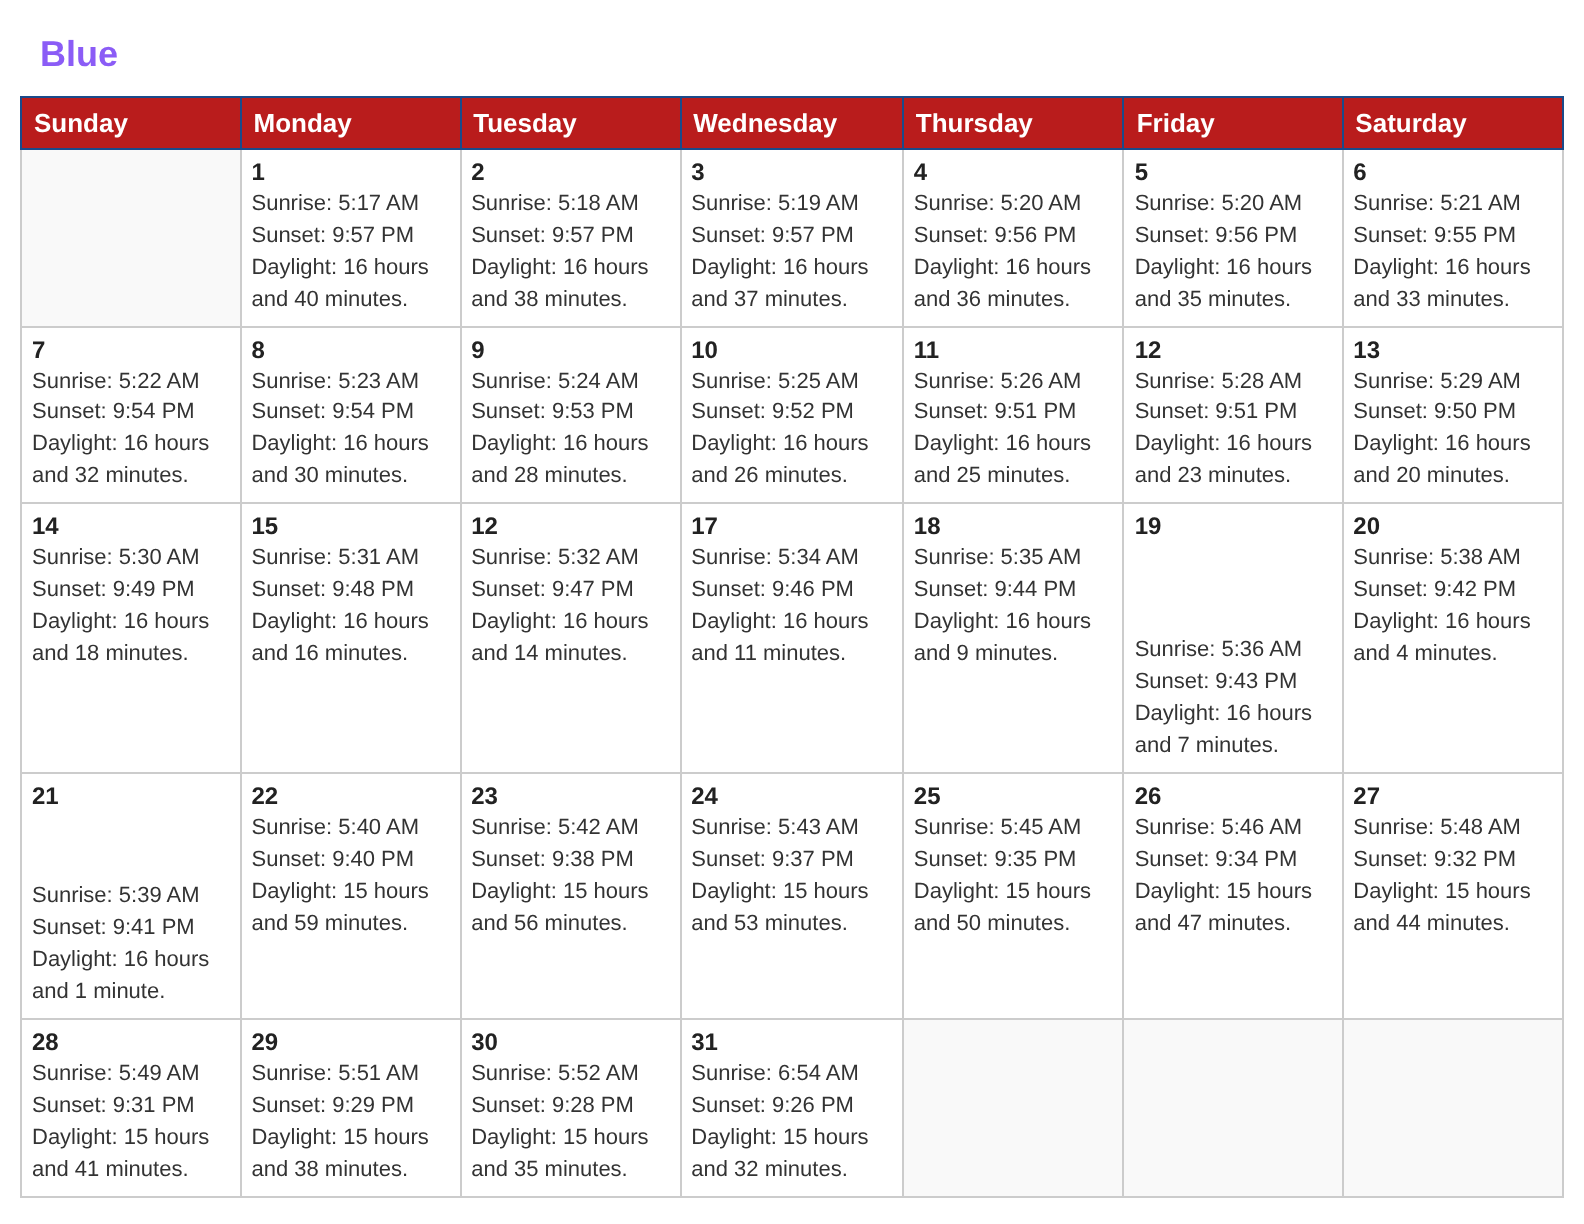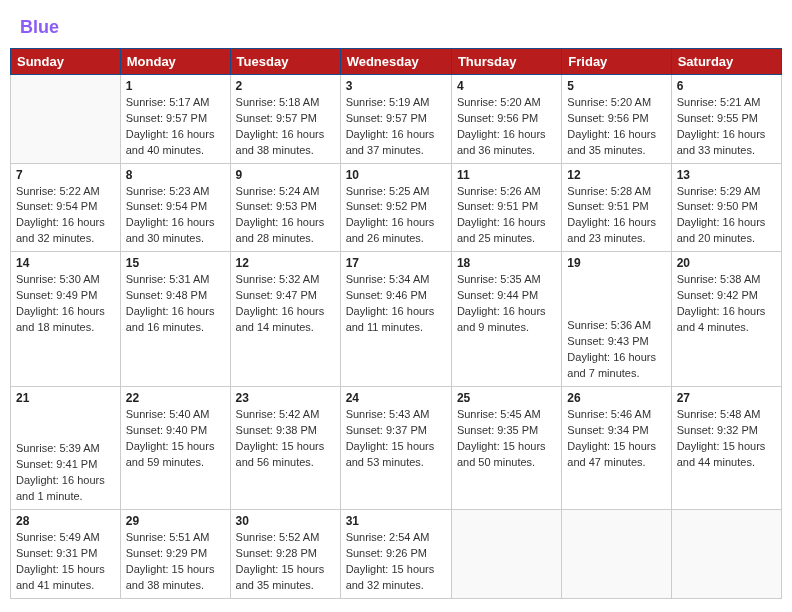--- a/index.html
+++ b/index.html
@@ -327,21 +327,21 @@
         </td>
         <td>
           <span class="day-number">30</span>
           <div class="day-info" style="white-space: pre-line;">Sunrise: 5:52 AM
 Sunset: 9:28 PM
 Daylight: 15 hours
 and 35 minutes.</div>
         </td>
         <td>
           <span class="day-number">31</span>
-          <div class="day-info" style="white-space: pre-line;">Sunrise: 2:54 AM
+          <div class="day-info" style="white-space: pre-line;">Sunrise: 6:54 AM
 Sunset: 9:26 PM
 Daylight: 15 hours
 and 32 minutes.</div>
         </td>
         <td class="empty"></td>
         <td class="empty"></td>
         <td class="empty"></td>
       </tr>
     </tbody>
 </table>

